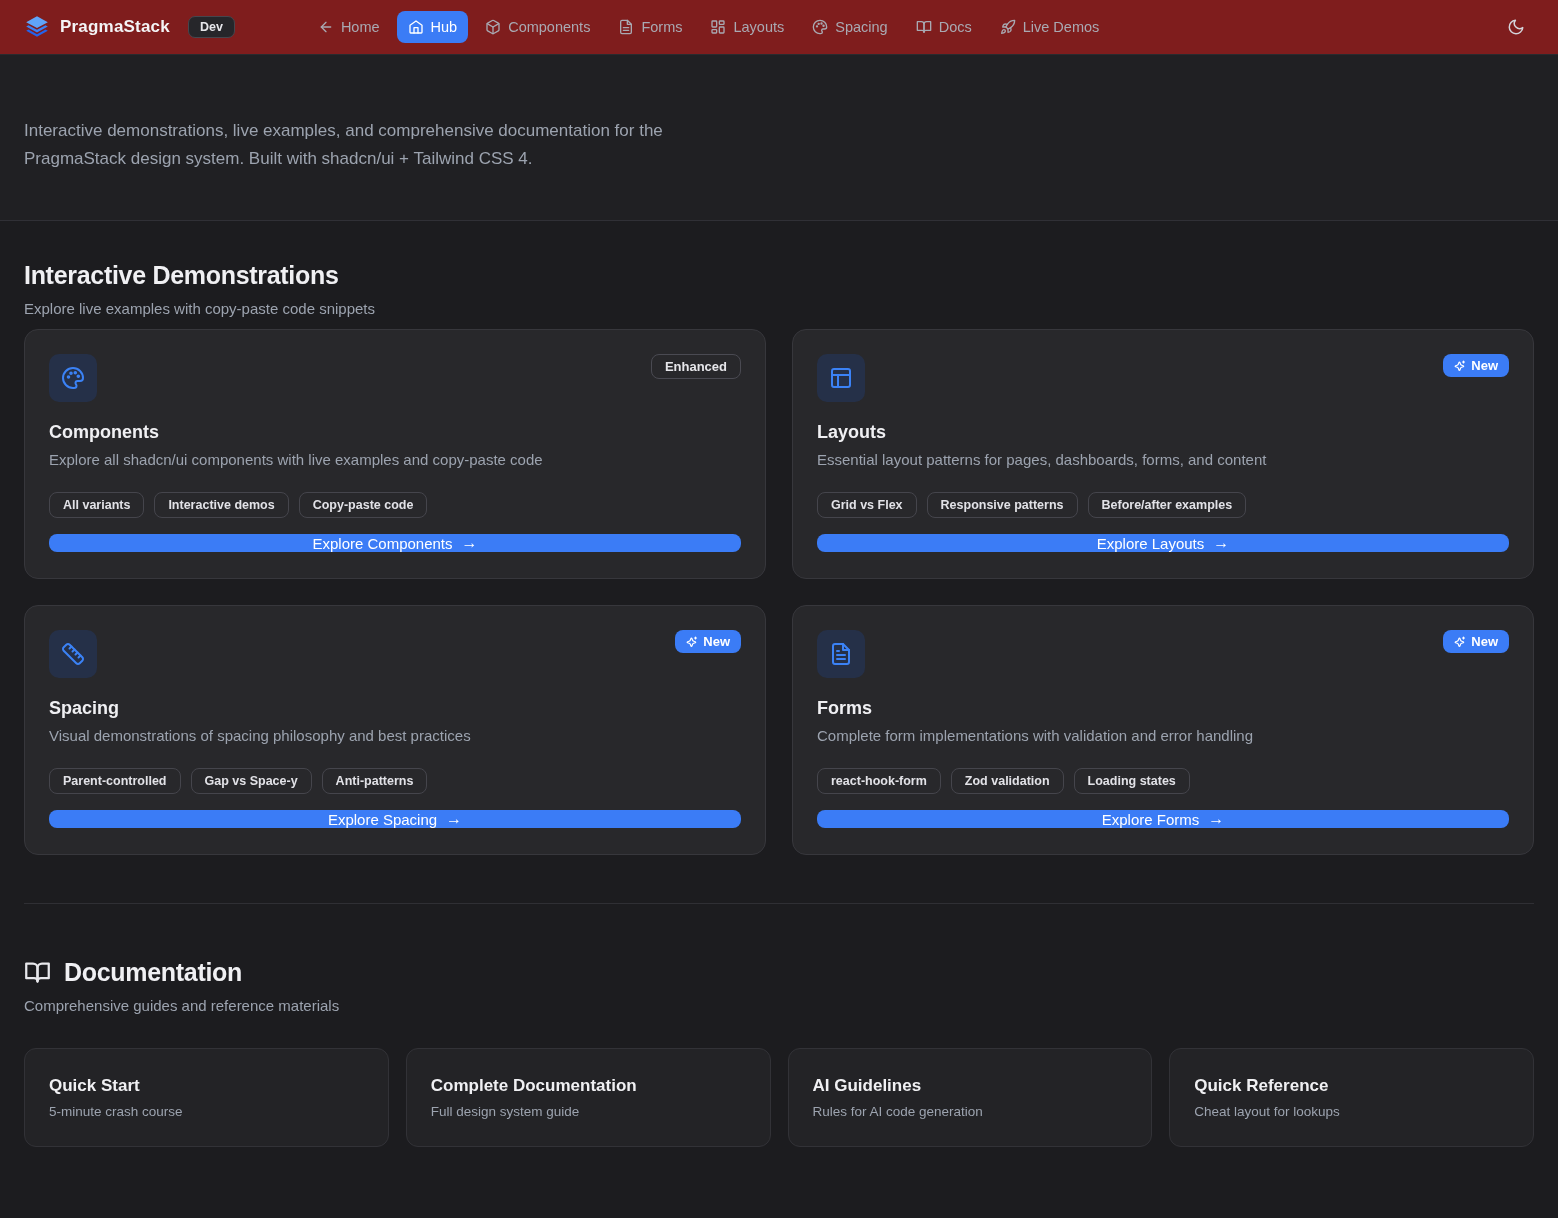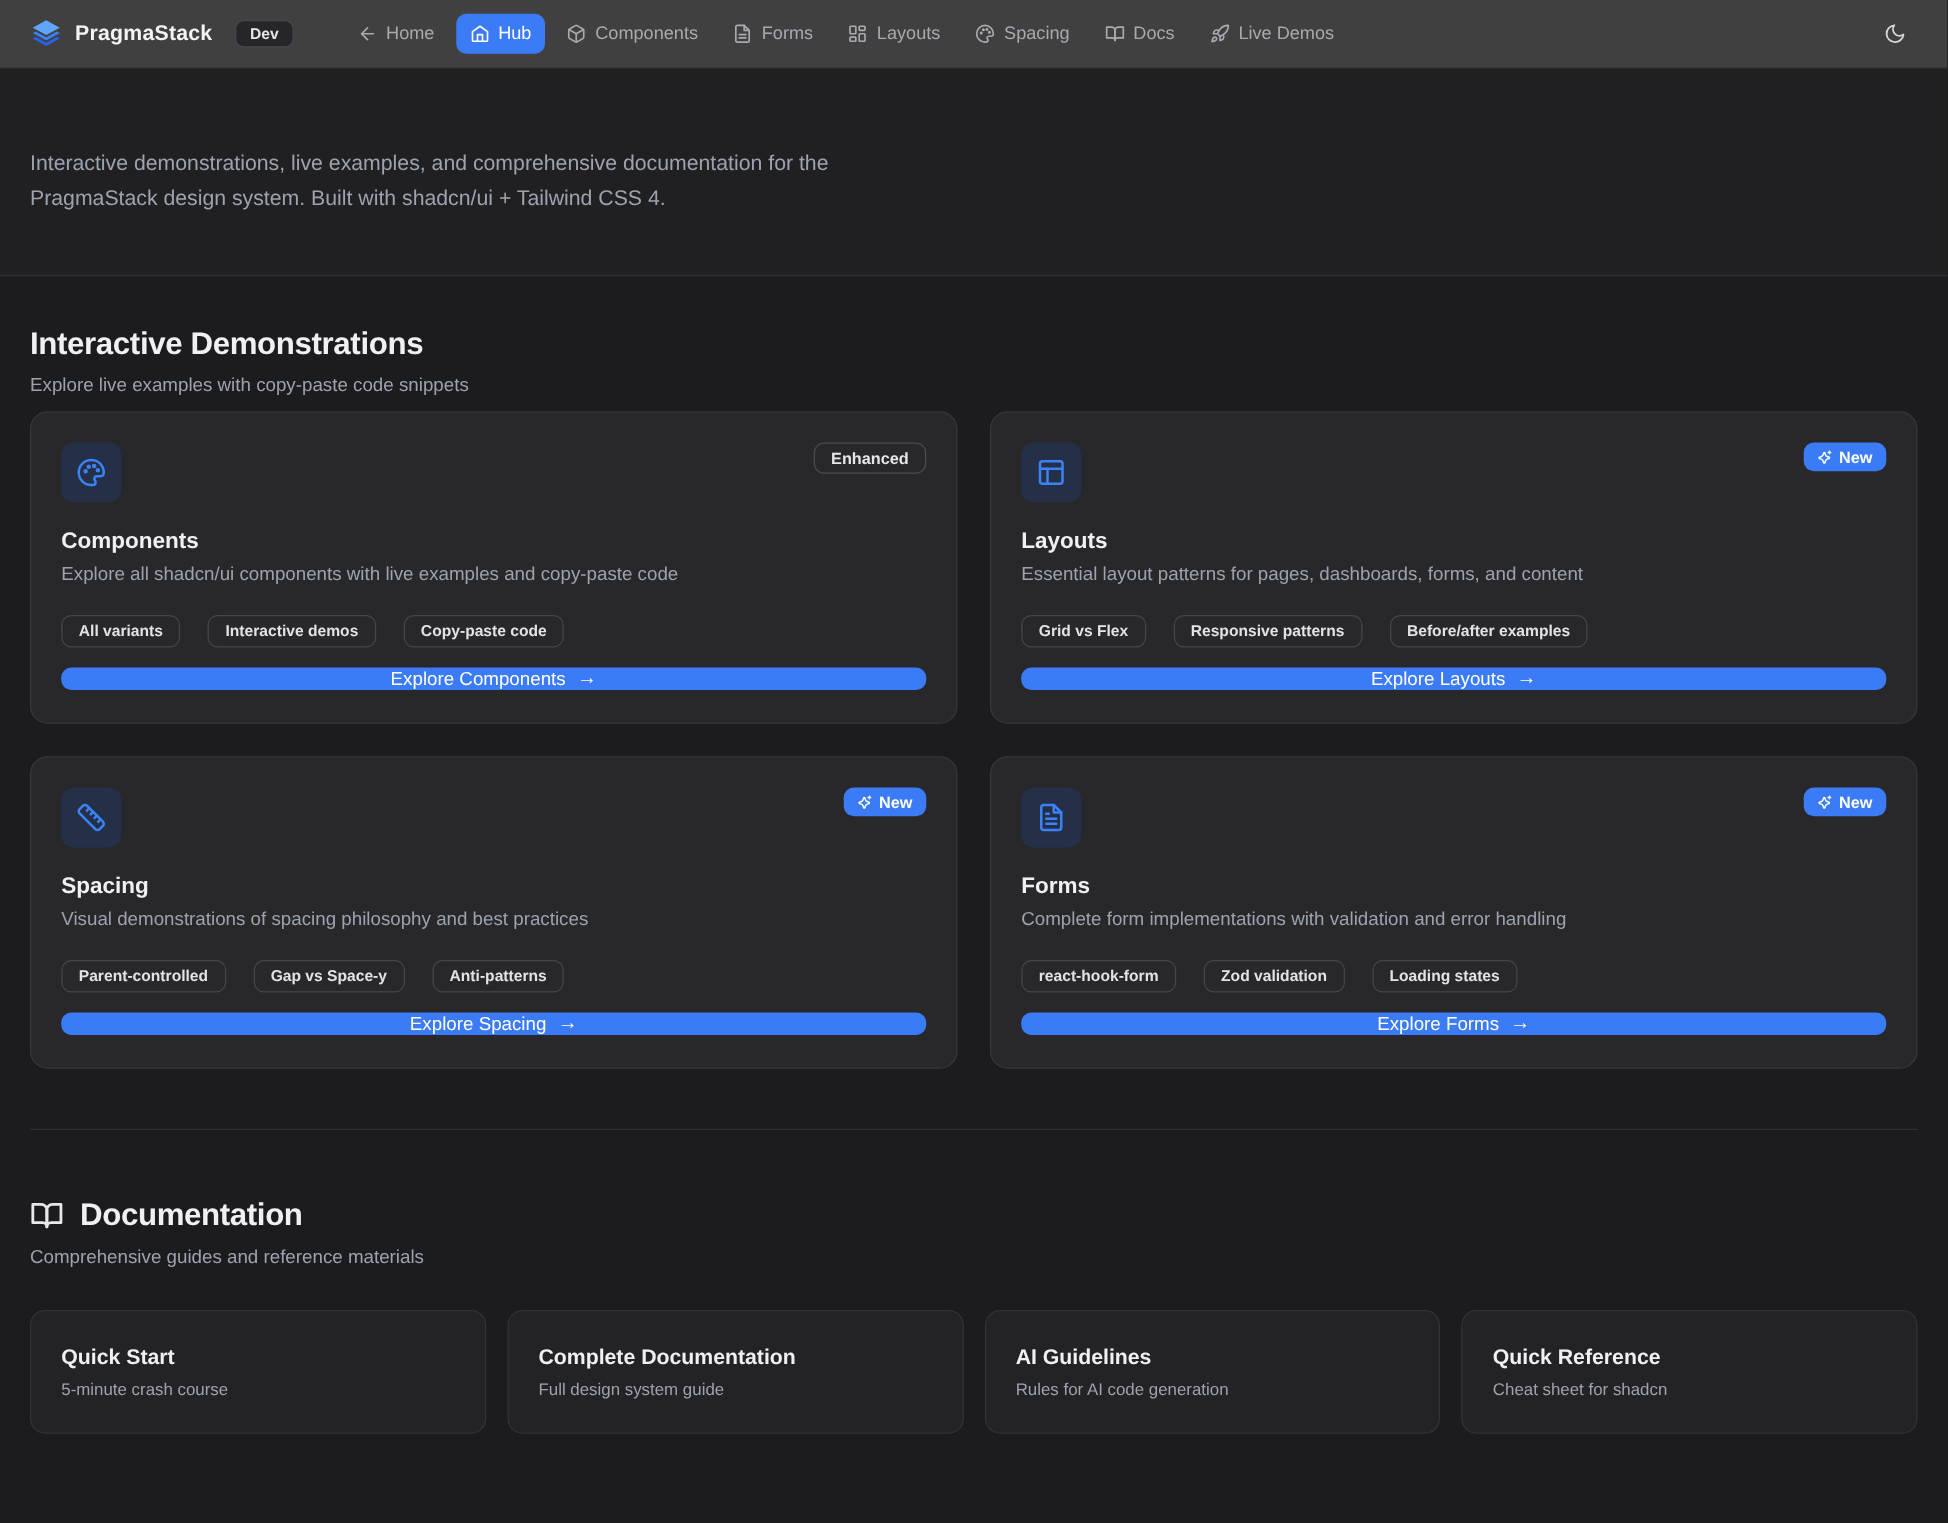--- a/index.html
+++ b/index.html
@@ -1,21 +1,21 @@
 <!DOCTYPE html>
 <html><head>
 <meta charset="utf-8">
 <style>
   * { margin:0; padding:0; box-sizing:border-box; }
   html,body { background:#1c1c1f; font-family:"Liberation Sans","DejaVu Sans",sans-serif; color:#ededf0; }
   body { width:1558px; min-height:1218px; }
 
   
-  .navbar { height:55px; background:#404040; border-bottom:1px solid #2a2a2e;
-    display:flex; align-items:center; padding:0 24px; }
+  .navbar { height:55px; background:#7f1d1d; border-bottom:1px solid #2a2a2e;
+    display:flex; align-items:center; padding:0 24px;gap:32px; }
   .brand-wrap { display:flex; align-items:center; gap:10px; }
   .brand-logo { width:26px; height:26px; display:flex; align-items:center; justify-content:center; }
   .brand-name { font-size:17px; font-weight:bold; color:#f4f4f6; letter-spacing:.2px; }
   .dev-badge { font-size:12.5px; font-weight:bold; color:#e6e6ea; background:#26262a;
     border:1px solid #46464d; border-radius:7px; padding:3px 11px; margin-left:8px; }
   .nav-items { display:flex; align-items:center; gap:6px; margin-left:40px; }
   .nav-item { display:flex; align-items:center; gap:7px; color:#a9a9b2; font-size:14.5px;
     padding:8px 11px; border-radius:8px; cursor:pointer; background:transparent; border:none;
     font-family:inherit; }
   .nav-item svg { width:16px; height:16px; }
@@ -43,21 +43,21 @@
   .icon-tile { width:48px; height:48px; background:#253048; border-radius:10px;
     display:flex; align-items:center; justify-content:center; color:#3b82f6; }
   .icon-tile svg { width:24px; height:24px; }
   .badge-outline { font-size:13px; font-weight:bold; color:#e6e6ea; border:1px solid #4a4a52;
     border-radius:8px; padding:4px 13px; background:transparent; }
   .badge-new { font-size:13px; font-weight:bold; color:#ffffff; background:#3b7cf6;
     border-radius:8px; padding:4px 11px; display:flex; align-items:center; gap:5px; }
   .badge-new svg { width:12px; height:12px; }
   .card-title { margin-top:20px; font-size:18px; font-weight:bold; color:#f0f0f3; }
   .card-desc { margin-top:8px; font-size:15px; color:#9ca3af; }
-  .tag-row { margin-top:24px; display:flex; gap:22px; }
+  .tag-row { margin-top:24px; display:flex; gap:10px; }
   .tag { font-size:12.5px; font-weight:bold; color:#e2e2e7; border:1px solid #45454c;
     border-radius:8px; padding:5px 13px; }
   .cta-btn { margin-top:16px; width:100%; height:18px; background:#3b7cf6; border:none;
     border-radius:8px; color:#ffffff; font-size:15px; font-family:inherit; cursor:pointer;
     display:flex; align-items:center; justify-content:center; gap:9px; }
   .cta-arrow { font-size:16px; line-height:1; }
 
   .divider { border:none; border-top:1px solid #2f2f34; margin-top:48px; }
 
   .docs-section { margin-top:54px; }
@@ -318,17 +318,17 @@
       <div class="doc-card">
         <div class="doc-title">Complete Documentation</div>
         <div class="doc-desc">Full design system guide</div>
       </div>
       <div class="doc-card">
         <div class="doc-title">AI Guidelines</div>
         <div class="doc-desc">Rules for AI code generation</div>
       </div>
       <div class="doc-card">
         <div class="doc-title">Quick Reference</div>
-        <div class="doc-desc">Cheat sheet for shadcn</div>
+        <div class="doc-desc">Cheat layout for lookups</div>
       </div>
     </div>
   </section>
 </main>
 
 </body></html>

